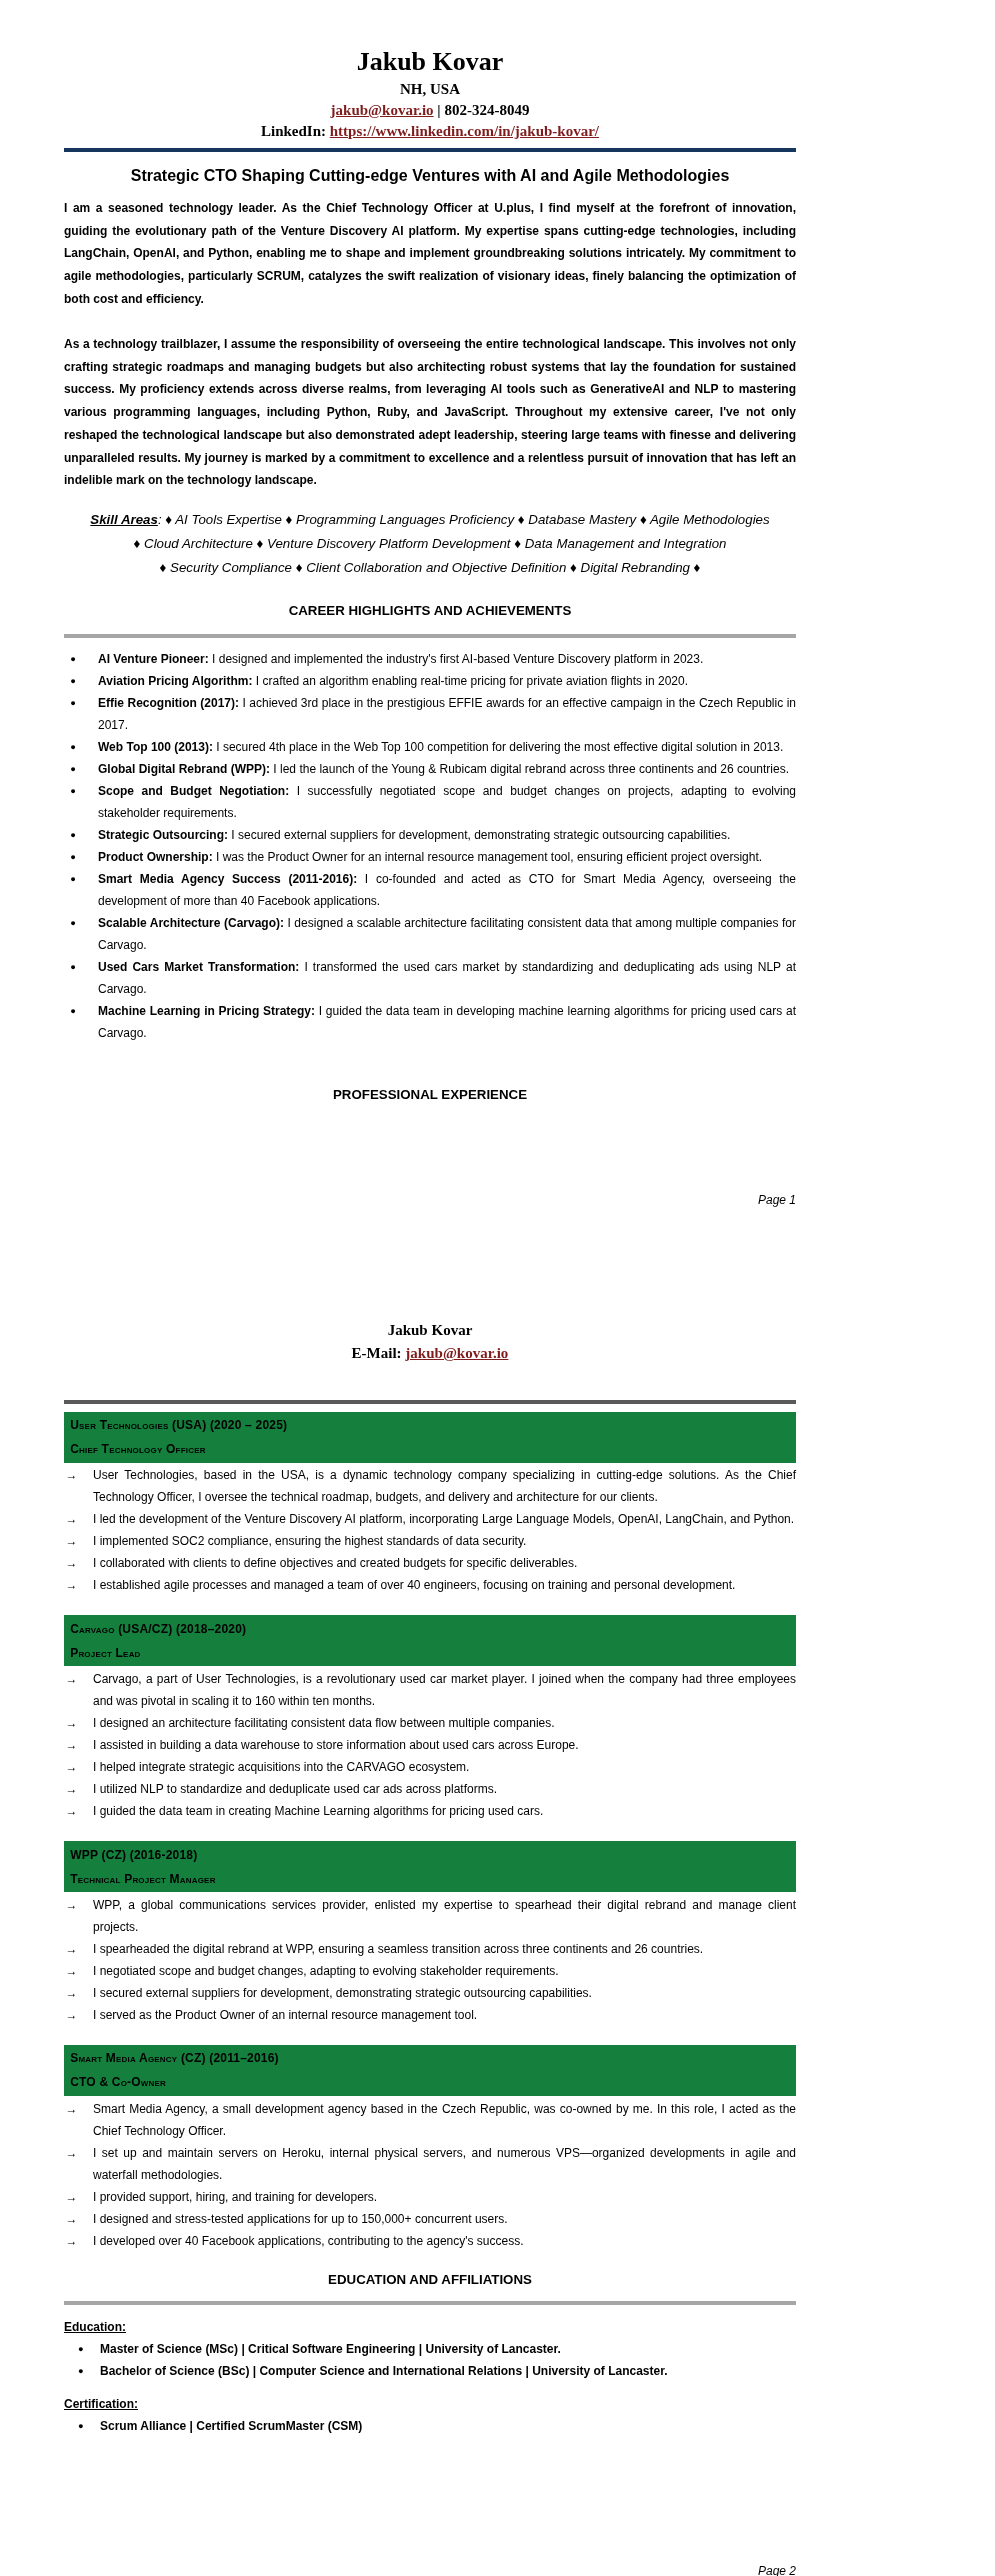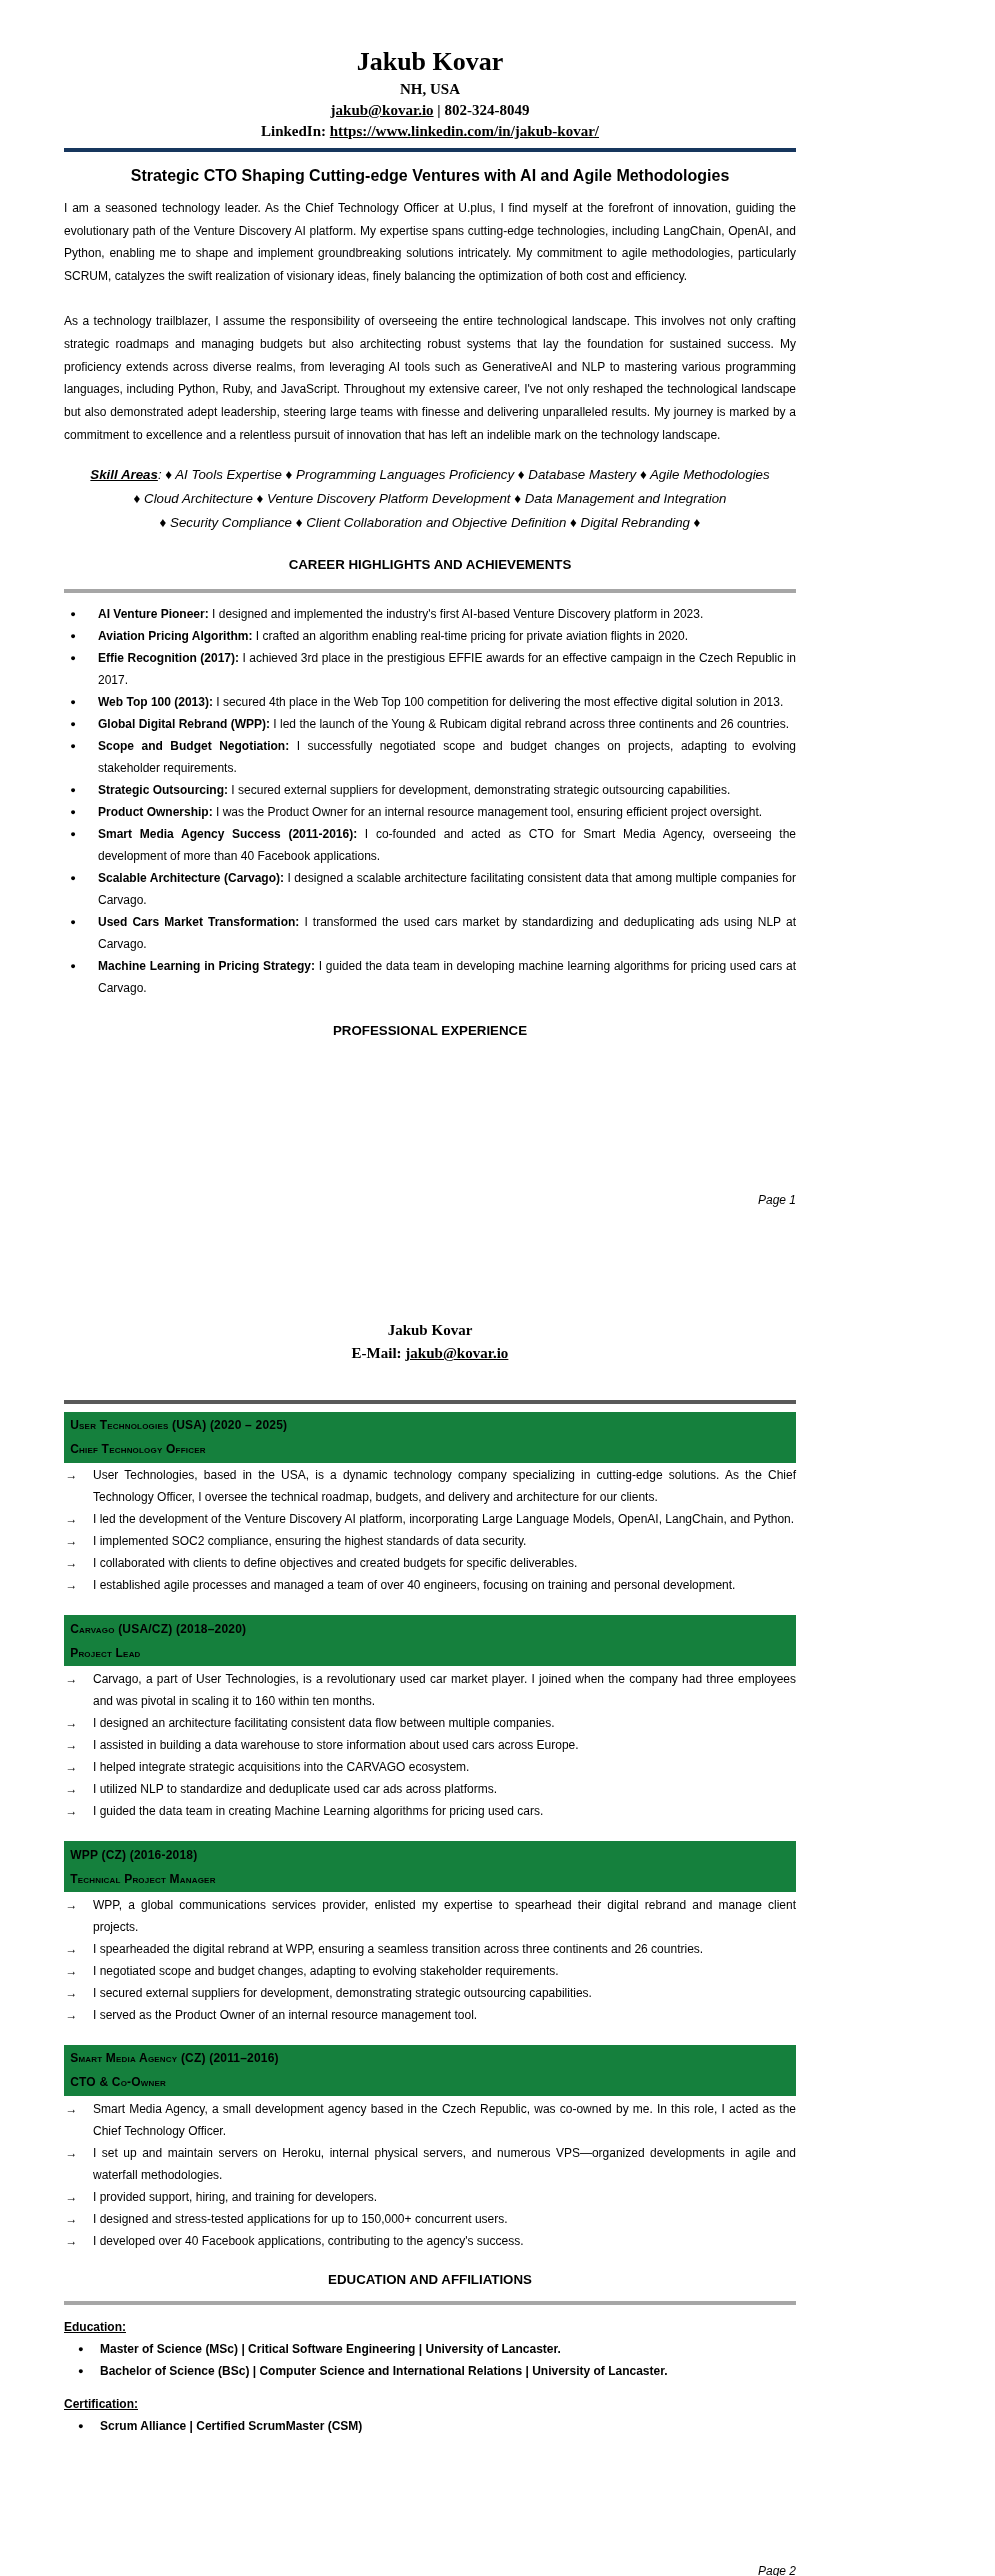--- a/index.html
+++ b/index.html
@@ -7,39 +7,39 @@
   .page{
     width:860px;height:1288px;background:#fff;position:relative;
     box-sizing:border-box;padding:0 64px;overflow:hidden;
     font-size:12px;line-height:22.7px;
   }
   
   .hdr{text-align:center;font-family:"Liberation Serif",serif;font-weight:bold;}
   .hdr-name{font-size:26px;line-height:34px;padding-top:45px;}
   .hdr-loc{font-size:15px;line-height:21px;}
   .hdr-line{font-size:15px;line-height:21px;}
-  a.lnk{color:#000000;}
+  a.lnk{color:#7f1d1d;}
   .navy-rule{border:none;height:4.7px;background:#17365D;margin:5.5px 0 0 0;}
   .headline{font-size:16px;font-weight:bold;text-align:center;margin-top:13.3px;line-height:22px;}
-  .para{text-align:justify;margin:9.4px 0 0 0;}
+  .para{text-align:justify;margin:9.4px 0 0 0;font-weight:bold;}
   .para+.para{margin-top:22.7px;}
   
   .skills{margin-top:16.4px;font-style:italic;font-size:13.3px;line-height:24px;text-align:center;}
   .skills-label{font-weight:bold;text-decoration:underline;}
   
   .center-head{font-size:13.3px;font-weight:bold;text-align:center;margin-top:19.5px;line-height:22.7px;}
   .gray-rule{border:none;height:3.9px;background:#A6A6A6;margin:11.7px 0 0 0;}
   .dark-rule{border:none;height:3.9px;background:#595959;margin:34px 0 0 0;}
   
   .hl-list{margin:10.2px 0 0 0;padding:0;list-style:none;line-height:22px;}
   .hl-item{position:relative;padding-left:34px;text-align:justify;}
   .hl-item::before{content:"●";position:absolute;left:6.2px;top:0;font-size:9.4px;}
   
   .page-num{position:absolute;right:64px;font-style:italic;font-size:12px;}
-  .pe-head{margin-top:21px;}
+  .pe-head{margin-top:40px;}
   
   .hdr2{padding-top:31px;}
   .hdr2 .hdr-line{font-size:15px;line-height:23.4px;}
   .sec-head{background:#15803d;margin-top:19px;padding:1.6px 0 1.6px 6.2px;
     font-weight:bold;font-size:12px;line-height:24px;font-variant:small-caps;letter-spacing:0.2px;}
   .sec-head.first{margin-top:7.8px;}
   .exp-list{margin:1.6px 0 0 0;padding:0;list-style:none;line-height:22px;}
   .exp-item{position:relative;padding-left:29px;text-align:justify;}
   .exp-item::before{content:"→";position:absolute;left:1.6px;top:0;}
   

